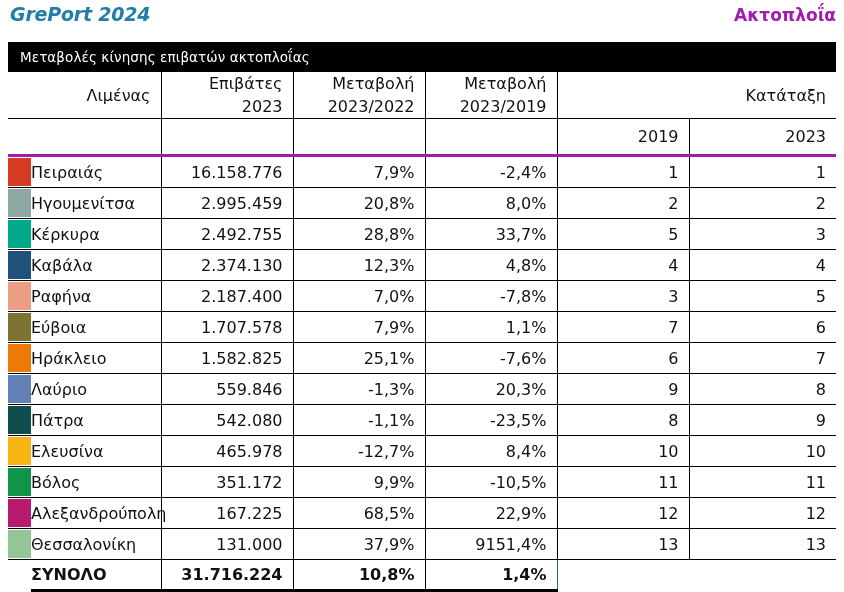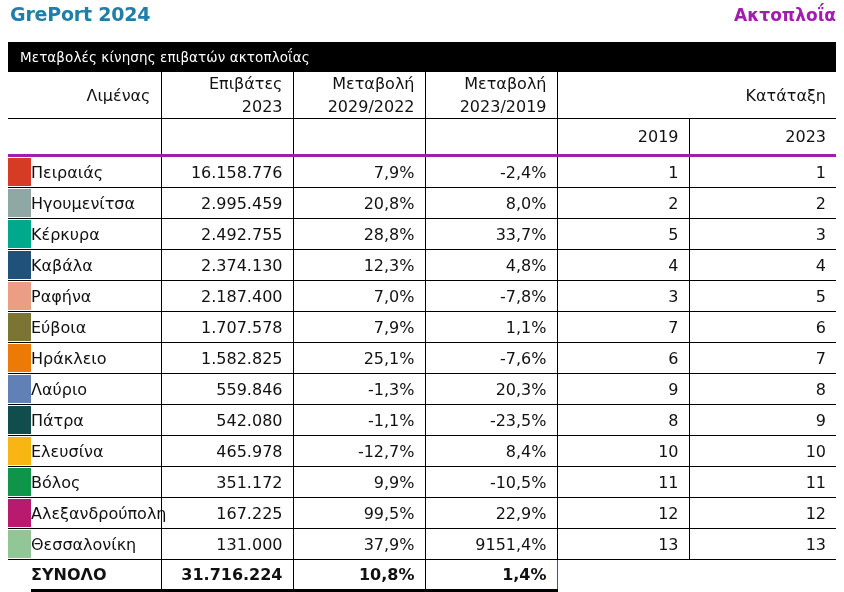--- a/index.html
+++ b/index.html
@@ -42,21 +42,21 @@
 
   
   tr.total td { height:31px; font-weight:bold; }
   tr.total td.tcell { border-bottom:3px solid #000; }
   tr.total td.blank { border:none; }
 </style>
 </head>
 <body>
 
 <div class="page-header">
-  <div class="report-title" style="color: rgb(33, 126, 168);">GrePort 2024</div>
+  <div class="report-title" style="color: rgb(33, 126, 168); font-style: italic;">GrePort 2024</div>
   <div class="section-title" style="color: #a21caf;">Ακτοπλοΐα</div>
 </div>
 
 <div class="table-block">
   <div class="table-title-bar">
     <span>Μεταβολές κίνησης επιβατών ακτοπλοΐας</span>
   </div>
 
   <table>
     <colgroup>
@@ -71,21 +71,21 @@
 
     <tbody>
         <tr class="hdr1">
       <th colspan="2" class="br">Λιμένας</th>
       <th class="br">
         <div>Επιβάτες</div>
         <div>2023</div>
       </th>
       <th class="br">
         <div>Μεταβολή</div>
-        <div>2029/2022</div>
+        <div>2023/2022</div>
       </th>
       <th class="br">
         <div>Μεταβολή</div>
         <div>2023/2019</div>
       </th>
       <th colspan="2">Κατάταξη</th>
     </tr>
 
     <tr class="hdr2">
       <td colspan="2" class="br"></td>
@@ -216,21 +216,21 @@
       <td class="num br">-10,5%</td>
       <td class="num br">11</td>
       <td class="num">11</td>
     </tr>
     <tr class="data">
       <td class="swatch">
             <div class="chip" style="background-color: rgb(184, 26, 112);"></div>
           </td>
       <td class="port br">Αλεξανδρούπολη</td>
       <td class="num br">167.225</td>
-      <td class="num br">99,5%</td>
+      <td class="num br">68,5%</td>
       <td class="num br">22,9%</td>
       <td class="num br">12</td>
       <td class="num">12</td>
     </tr>
     <tr class="data">
       <td class="swatch">
             <div class="chip" style="background-color: rgb(146, 199, 149);"></div>
           </td>
       <td class="port br">Θεσσαλονίκη</td>
       <td class="num br">131.000</td>

